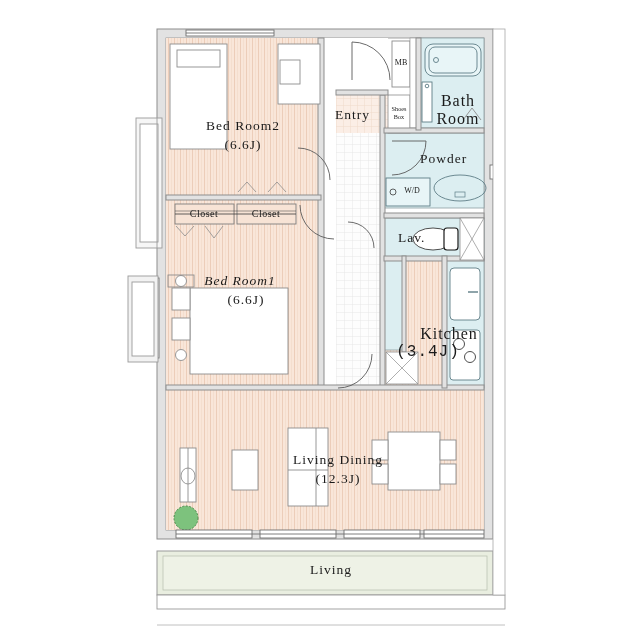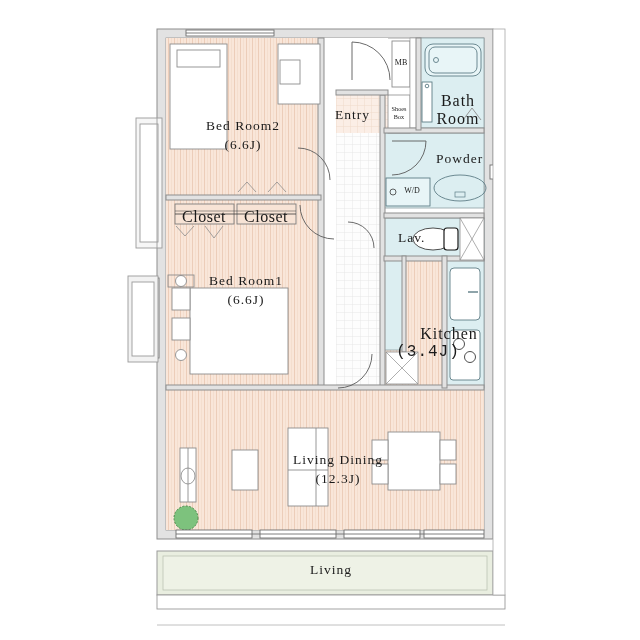--- a/index.html
+++ b/index.html
@@ -20,21 +20,21 @@
 
   
   .lbl{
     position:absolute;color:#1a1a1a;white-space:nowrap;
     font-family:"Liberation Serif",serif; letter-spacing:1px;
   }
   .lbl.big   {font-size:13.5px;}
   .lbl.mid   {font-size:16px;}
   .lbl.small {font-size:8px; letter-spacing:0; font-family:"Liberation Serif",serif;}
   .lbl.tiny  {font-size:6.2px; letter-spacing:0; line-height:7px; text-align:center;}
-  .lbl.closet{font-size:16px; letter-spacing:.5px;}
+  .lbl.closet{font-size:10px; letter-spacing:.5px;}
   .ctr{transform:translateX(-50%);text-align:right;}
 </style>
 </head>
 <body>
 
 <div id="root">
 
 
   <div class="plan">
   <svg width="640" height="640" viewBox="0 0 640 640" xmlns="http://www.w3.org/2000/svg">
@@ -252,35 +252,35 @@
       <line x1="157" y1="625" x2="505" y2="625" stroke="#b9b9b9" stroke-width="0.9"></line>
     </g>
 
     <rect x="493" y="29" width="12" height="566" fill="#ffffff" stroke="#a8a8a8" stroke-width="0.8"></rect>
   </svg>
   </div>
 
   <div class="lbl big ctr" style="left:243px;top:118px;">Bed Room2</div>
   <div class="lbl big ctr" style="left:243px;top:137px;">(6.6J)</div>
 
-  <div class="lbl big ctr" style="left:246px;top:273px;">Bed Room1</div>
+  <div class="lbl big ctr" style="left:240px;top:273px;font-style:italic;">Bed Room1</div>
   <div class="lbl big ctr" style="left:246px;top:292px;">(6.6J)</div>
 
   <div class="lbl big ctr" style="left:338px;top:452px;">Living Dining</div>
   <div class="lbl big ctr" style="left:338px;top:471px;">(12.3J)</div>
 
   <div class="lbl mid ctr" style="left:428px;top:325px;padding-left:42px;">Kitchen</div>
   <div class="lbl mid ctr" style="left:428px;top:343px;font-family:Liberation Mono, monospace;">(3.4J)</div>
 
   <div class="lbl big" style="left:335px;top:107px;">Entry</div>
 
   <div class="lbl mid ctr" style="left:458px;top:92px;">Bath</div>
   <div class="lbl mid ctr" style="left:458px;top:110px;">Room</div>
 
-  <div class="lbl big" style="left:436px;top:151px;">Powder</div>
+  <div class="lbl big" style="left:420px;top:151px;">Powder</div>
 
   <div class="lbl big" style="left:398px;top:230px;">Lav.</div>
 
   <div class="lbl big ctr" style="left:331px;top:562px;">Living</div>
 
   <div class="lbl small ctr" style="left:401px;top:58px;">MB</div>
 
   <div class="lbl tiny ctr" style="left:399px;top:105px;">Shoes</div>
   <div class="lbl tiny ctr" style="left:399px;top:113px;">Box</div>
 

